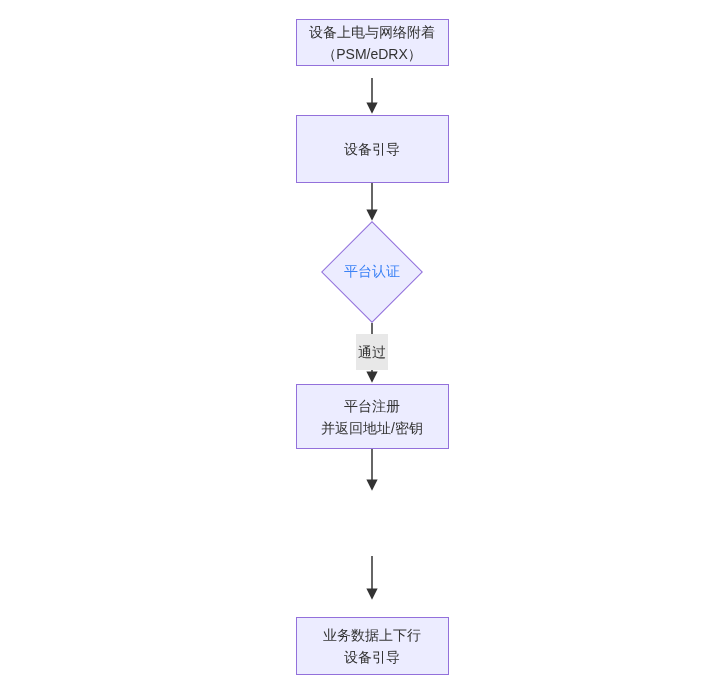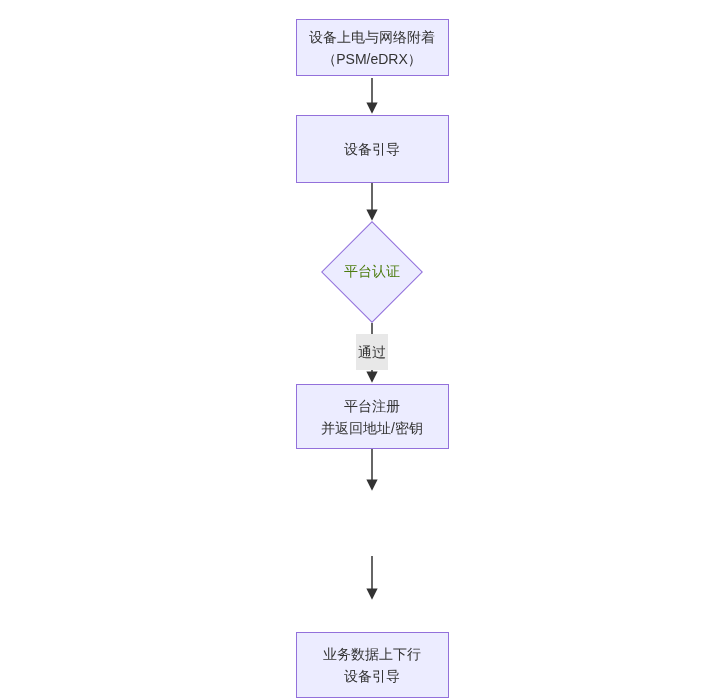--- a/index.html
+++ b/index.html
@@ -27,25 +27,25 @@
     box-sizing: border-box;
     display: flex;
     flex-direction: column;
     align-items: center;
     justify-content: center;
     font-size: 14px;
     line-height: 22px;
     color: #333333;
     text-align: center;
   }
-  .node-1 { top: 19px;  height: 57px; }
+  .node-1 { top: 19px;  height: 47px; }
   .node-2 { top: 115px; height: 68px; justify-content: center; }
   .node-4 { top: 384px; height: 65px; }
   .node-5 { top: 492px; height: 64px; }
-  .node-6 { top: 632px; height: 66px; }
+  .node-6 { top: 617px; height: 58px; }
   .diamond-wrap {
     position: absolute;
     left: 336px;
     top: 236px;
     width: 72px;
     height: 72px;
   }
   .diamond-shape {
     position: absolute;
     left: 0; top: 0; right: 0; bottom: 0;
@@ -54,21 +54,21 @@
     box-sizing: border-box;
     transform: rotate(45deg);
   }
   .diamond-label {
     position: absolute;
     left: -30px; top: 0; right: -30px; bottom: 0;
     display: flex;
     align-items: center;
     justify-content: center;
     font-size: 14px;
-    color: #4d7c0f;
+    color: #3b82f6;
   }
   .edge-label {
     position: absolute;
     left: 372px;
     top: 352px;
     transform: translate(-50%, -50%);
     background: #e8e8e8;
     padding: 8px 2px;
     font-size: 14px;
     line-height: 20px;

